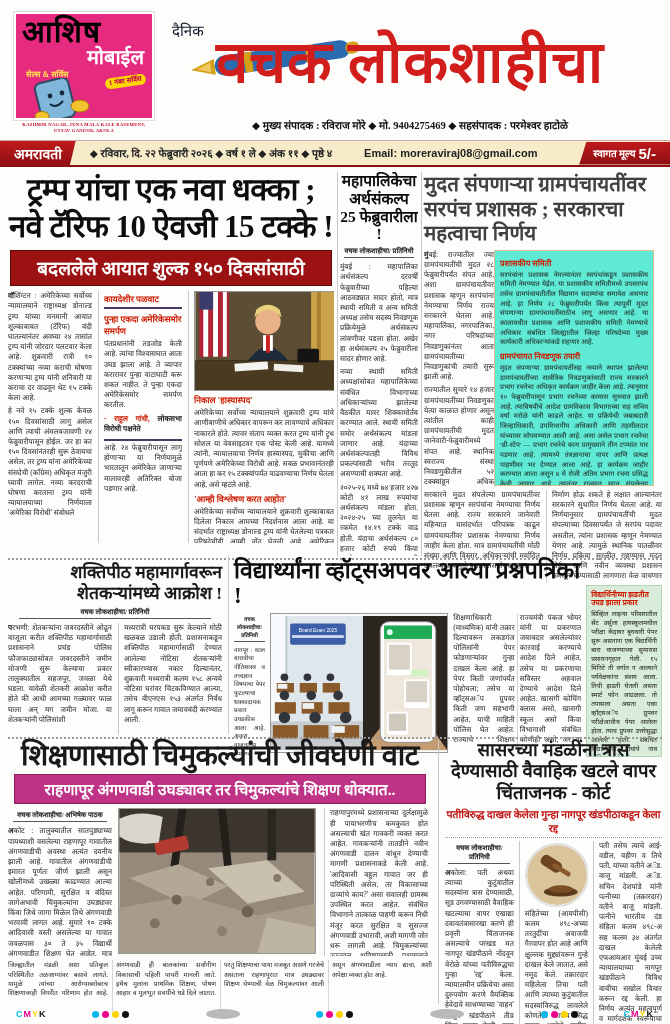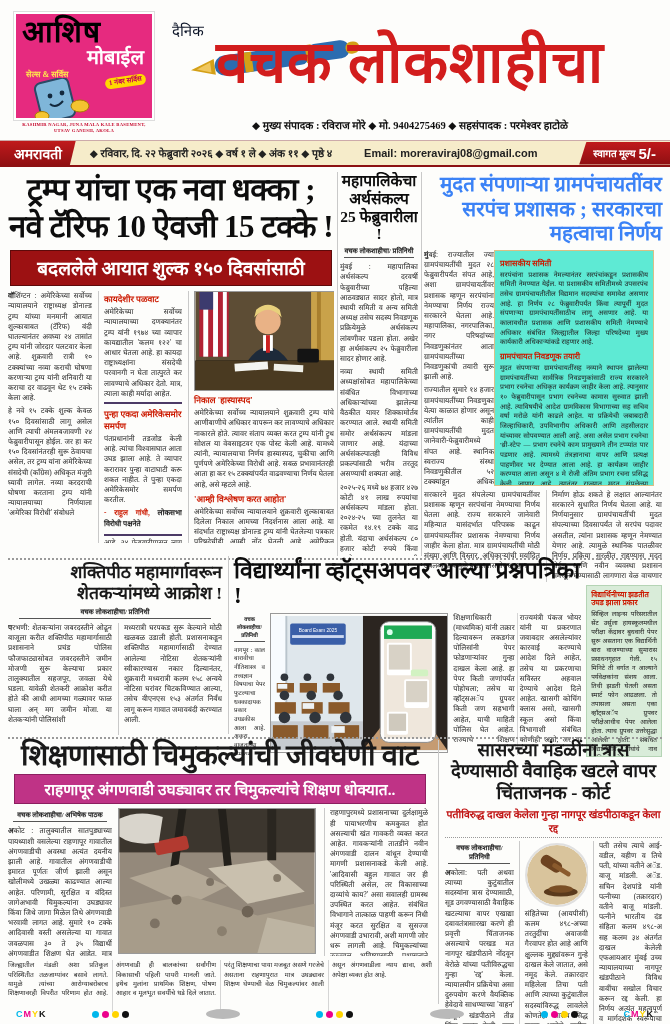--- a/index.html
+++ b/index.html
@@ -51,21 +51,21 @@
   .lead-cols{display:flex;gap:6px;height:252px}
   .w84{width:84px}.w150{width:146px}
   .quote{border-top:2px solid #4c3a66;border-bottom:2px solid #4c3a66;padding:2px 0;margin:2px 0}
   .photo{display:block;margin-bottom:3px;border:1px solid #999}
 
   .budget{position:absolute;left:340px;top:172px;width:78px;height:384px;overflow:hidden}
   .budget-h{font-size:15.5px;line-height:1.15;font-weight:900;text-align:center;color:#0d0d0d;margin-bottom:3px}
   .sec-line{border-left:1px solid #c9c9c9;position:absolute;top:172px;height:384px}
 
   .panch{position:absolute;left:424px;top:172px;width:238px;height:384px}
-  .panch-h{font-size:20.5px;line-height:1.2;font-weight:900;text-align:right;color:#3b82f6;margin-bottom:4px}
+  .panch-h{font-size:20.5px;line-height:1.2;font-weight:900;text-align:left;color:#404040;margin-bottom:4px}
   .panch-body{display:flex;height:236px}
   .panch-left{width:70px}
   .panch-rightwrap{width:160px}
   .beige{background:#5eead4;border:1px solid #d8c086;padding:4px 5px;height:100%;overflow:hidden}
   .beige .redhead{font-size:8px}
   .beige .bt{font-size:6.9px}
   .panch-bottom{display:flex;gap:6px;height:92px;margin-top:4px}
   .panch-bottom .col{width:50%}
 
   
@@ -167,21 +167,20 @@
     <h2 class="lead-h">ट्रम्प यांचा एक नवा धक्का ;
 नवे टॅरिफ 10 ऐवजी 15 टक्के !</h2>
     <div class="lead-sub">बदललेले आयात शुल्क १५० दिवसांसाठी</div>
     <div class="lead-cols">
       <div class="col w84">
         <p class="bt first">वॉशिंग्टन : अमेरिकेच्या सर्वोच्च न्यायालयाने राष्ट्राध्यक्ष डोनाल्ड ट्रम्प यांच्या मनमानी आयात शुल्काबाबत (टॅरिफ) बंदी घातल्यानंतर अवघ्या २४ तासांत ट्रम्प यांनी जोरदार पलटवार केला आहे. शुक्रवारी रात्री १० टक्क्यांच्या नव्या कराची घोषणा करणाऱ्या ट्रम्प यांनी शनिवारी या कराचा दर वाढवून थेट १५ टक्के केला आहे.</p>
         <p class="bt">हे नवे १५ टक्के शुल्क केवळ १५० दिवसांसाठी लागू असेल आणि त्याची अंमलबजावणी २४ फेब्रुवारीपासून होईल. जर हा कर १५० दिवसांनंतरही सुरू ठेवायचा असेल, तर ट्रम्प यांना अमेरिकेच्या संसदेची (काँग्रेस) अधिकृत मंजुरी घ्यावी लागेल. नव्या करदराची घोषणा करताना ट्रम्प यांनी न्यायालयाच्या निर्णयाला 'अमेरिका विरोधी' संबोधले</p>
       </div>
       <div class="col w84 vr">
         <h4 class="redhead">कायदेशीर पळवाट</h4>
-        <p class="bt">अमेरिकेच्या सर्वोच्च न्यायालयाच्या दणक्यानंतर ट्रम्प यांनी १९७४ च्या व्यापार कायद्यातील 'कलम १२२' चा आधार घेतला आहे. हा कायदा राष्ट्राध्यक्षांना संसदेची परवानगी न घेता तात्पुरते कर लावण्याचे अधिकार देतो. मात्र, त्याला काही मर्यादा आहेत.</p>
         <div class="quote">
           <h4 class="redhead">पुन्हा एकदा अमेरिकेसमोर समर्पण</h4>
           <p class="bt">पंतप्रधानांनी तडजोड केली आहे. त्यांचा विश्वासघात आता उघड झाला आहे. ते व्यापार करारावर पुन्हा वाटाघाटी करू शकत नाहीत. ते पुन्हा एकदा अमेरिकेसमोर समर्पण करतील.</p>
           <p class="bt attr"><span class="red">- राहुल गांधी,</span> <span>लोकसभा विरोधी पक्षनेते</span></p>
         </div>
         <p class="bt">आहे. २४ फेब्रुवारीपासून लागू होणाऱ्या या निर्णयामुळे भारतातून अमेरिकेत जाणाऱ्या मालावरही अतिरिक्त बोजा पडणार आहे.</p>
       </div>
       <div class="col w150 vr">
         <svg class="photo" width="144" height="100" viewBox="0 0 144 100">
           <rect width="144" height="100" fill="#5d4d35"></rect>

